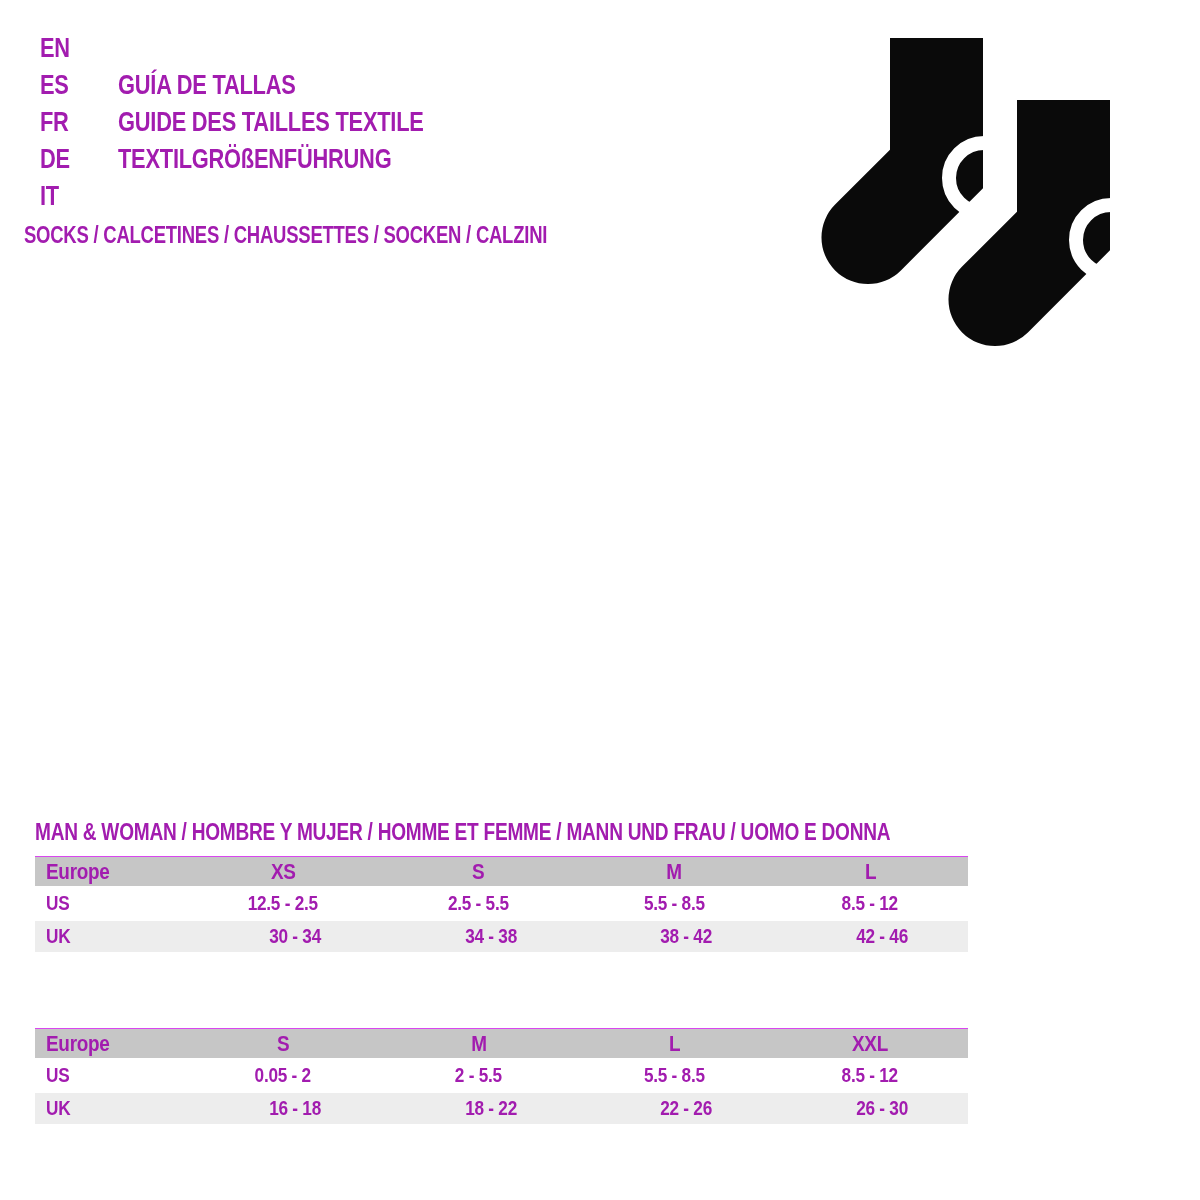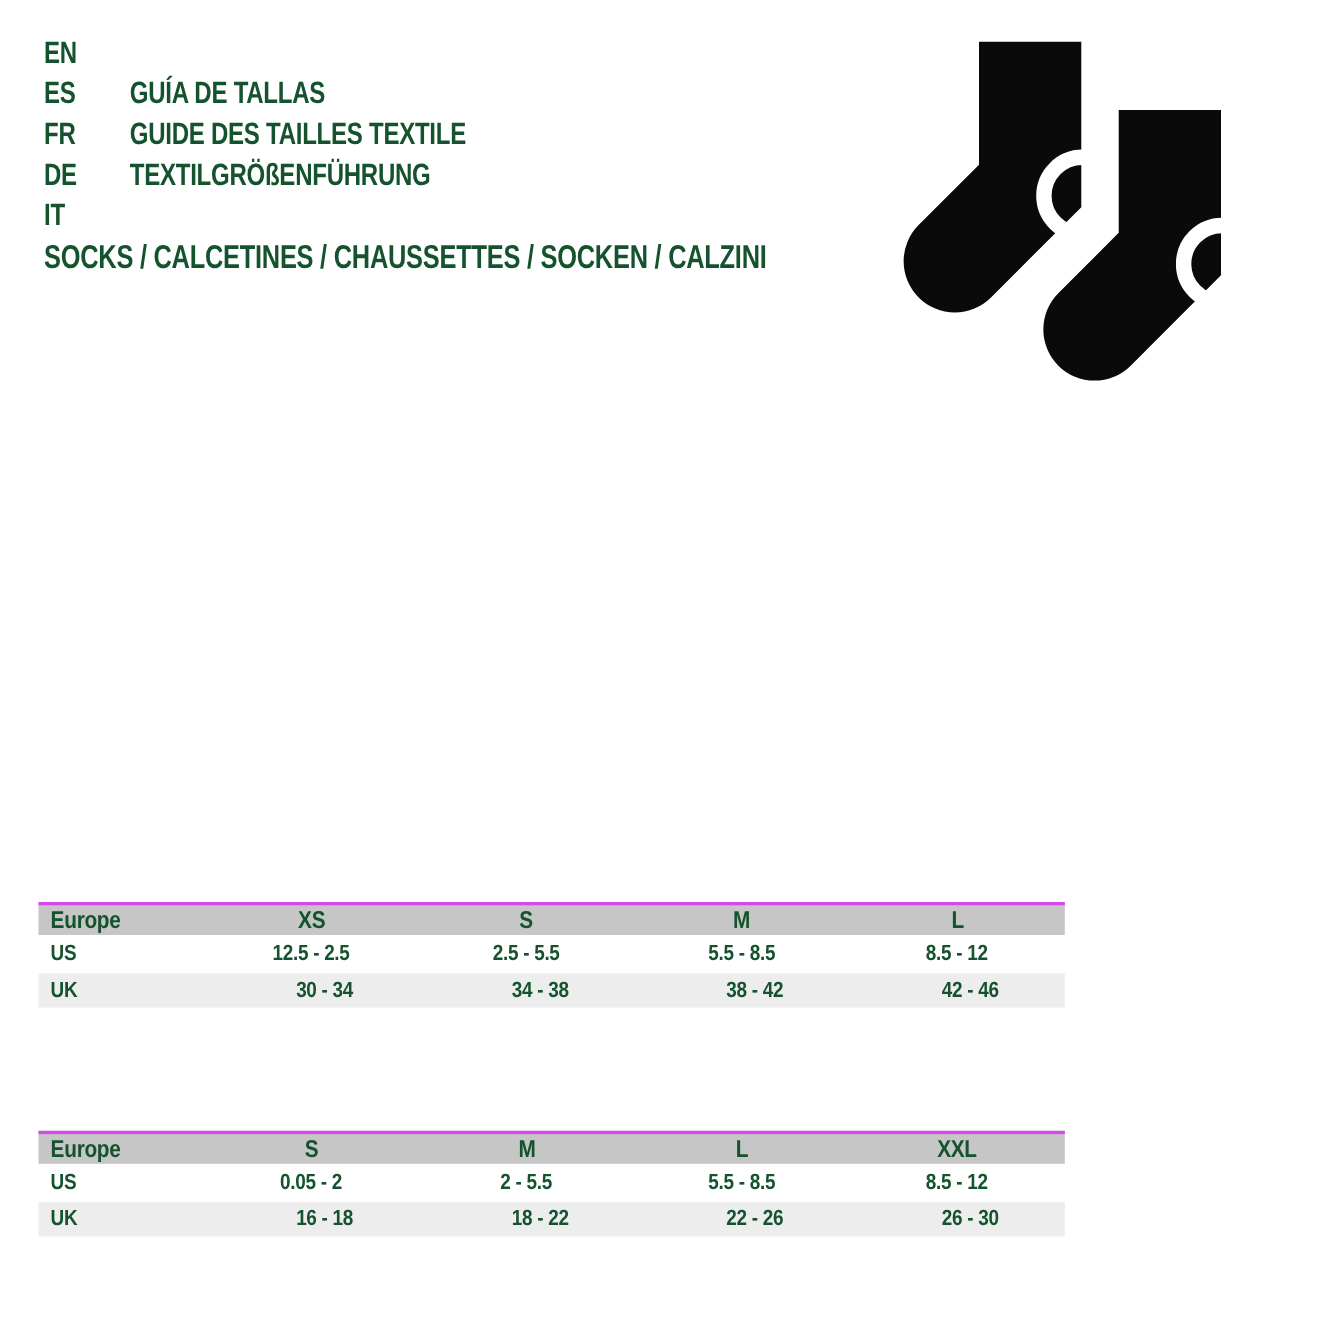--- a/index.html
+++ b/index.html
@@ -1,46 +1,46 @@
 <!DOCTYPE html>
 <html><head>
 <meta charset="utf-8">
 <style>
   html,body { margin:0; padding:0; background:#ffffff; }
   .page {
     position:relative; width:1140px; height:1200px; background:#ffffff;
     font-family:"Liberation Sans","DejaVu Sans",sans-serif; font-weight:700;
-    color:#14532d; overflow:hidden;
+    color:#a21caf; overflow:hidden;
   }
   
   .cnd   { display:inline-block; transform:scaleX(0.78); transform-origin:0 50%; letter-spacing:-0.3px; white-space:nowrap; }
   .cnd-m { display:inline-block; transform:scaleX(0.77); transform-origin:0 50%; letter-spacing:-0.3px; white-space:nowrap; }
   .cnd-t { display:inline-block; transform:scaleX(0.83); transform-origin:0 50%; letter-spacing:-0.3px; white-space:nowrap; }
   .cellspan { display:inline-block; transform:scaleX(0.86); transform-origin:50% 50%; letter-spacing:-0.3px; white-space:nowrap; }
   .left-origin { transform-origin:0 50%; }
 
   
   .lang-block { position:absolute; left:40px; top:29px; }
   .lang-row  { display:flex; height:37px; line-height:37px; font-size:28px; }
   .lang-code { width:78px; flex:0 0 78px; }
 
   
-  .category { position:absolute; left:40px; top:217px; height:35px; line-height:35px; font-size:30px; }
+  .category { position:absolute; left:24px; top:217px; height:35px; line-height:35px; font-size:24px; }
 
   
   .socks-svg { position:absolute; left:780px; top:25px; }
 
   
   .table-block { position:absolute; left:35px; width:933px; }
   .tb-adults   { top:820px; }
   .tb-children { top:1028px; }
   .table-title { font-size:23px; line-height:24px; height:24px; margin-bottom:12px; }
   .thead {
     display:flex; align-items:center; height:30px; box-sizing:border-box;
-    background:#c6c6c6; border-top:3px solid #d946ef; font-size:22px;
+    background:#c6c6c6; border-top:1px solid #d946ef; font-size:22px;
   }
   .trow { display:flex; align-items:center; height:31px; margin-top:2px; font-size:20px; background:#ffffff; }
   .trow.alt { background:#ededed;gap:24px; }
   .c0 { flex:0 0 150px; width:150px; box-sizing:border-box; padding-left:11px; text-align:left; }
   .cc { flex:1; text-align:center; }
 </style>
 </head>
 <body>
 
 <div class="page">
@@ -77,20 +77,23 @@
         <circle cx="94" cy="140" r="35" fill="none" stroke="#ffffff" stroke-width="14"></circle>
       </g>
       <g transform="translate(237,75)">
         <path d="M 0 0 L 93 0 L 93 150.3 L 10.9 232.4 A 46.5 46.5 0 0 1 -54.9 166.6 L 0 111.7 Z"></path>
         <circle cx="94" cy="140" r="35" fill="none" stroke="#ffffff" stroke-width="14"></circle>
       </g>
     </g>
   </svg>
 
   <div class="table-block tb-adults">
+    <div class="table-title">
+      <span class="cnd-t">MAN &amp; WOMAN / HOMBRE Y MUJER / HOMME ET FEMME / MANN UND FRAU / UOMO E DONNA</span>
+    </div>
     <div>
       <div class="thead">
         <span class="c0"><span class="cellspan left-origin">Europe</span></span>
         <span class="cc"><span class="cellspan">XS</span></span>
         <span class="cc"><span class="cellspan">S</span></span>
         <span class="cc"><span class="cellspan">M</span></span>
         <span class="cc"><span class="cellspan">L</span></span>
       </div>
       <div class="trow">
         <span class="c0"><span class="cellspan left-origin">US</span></span>

